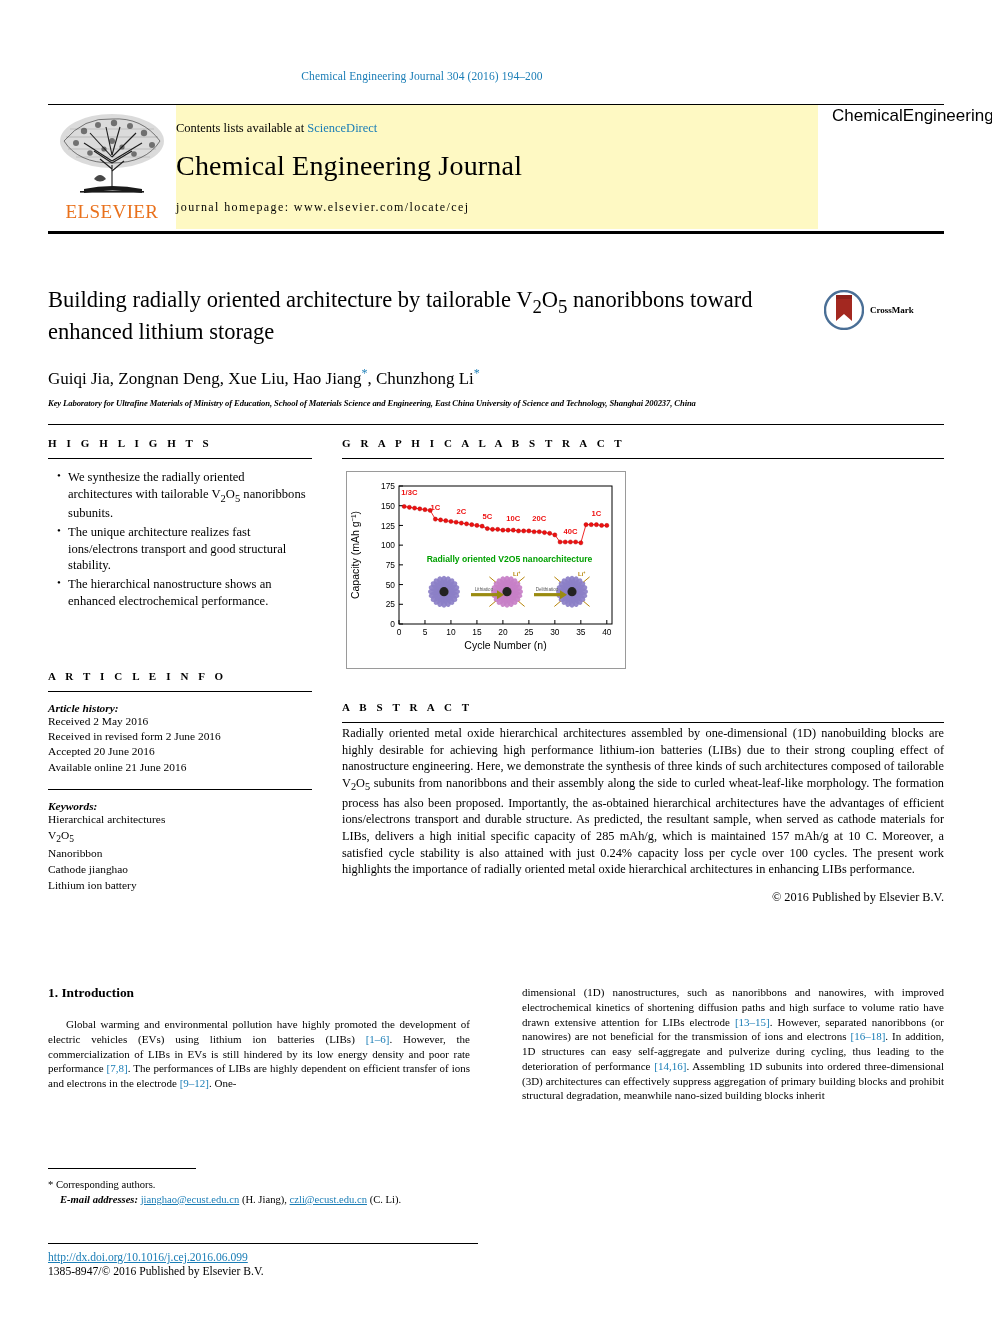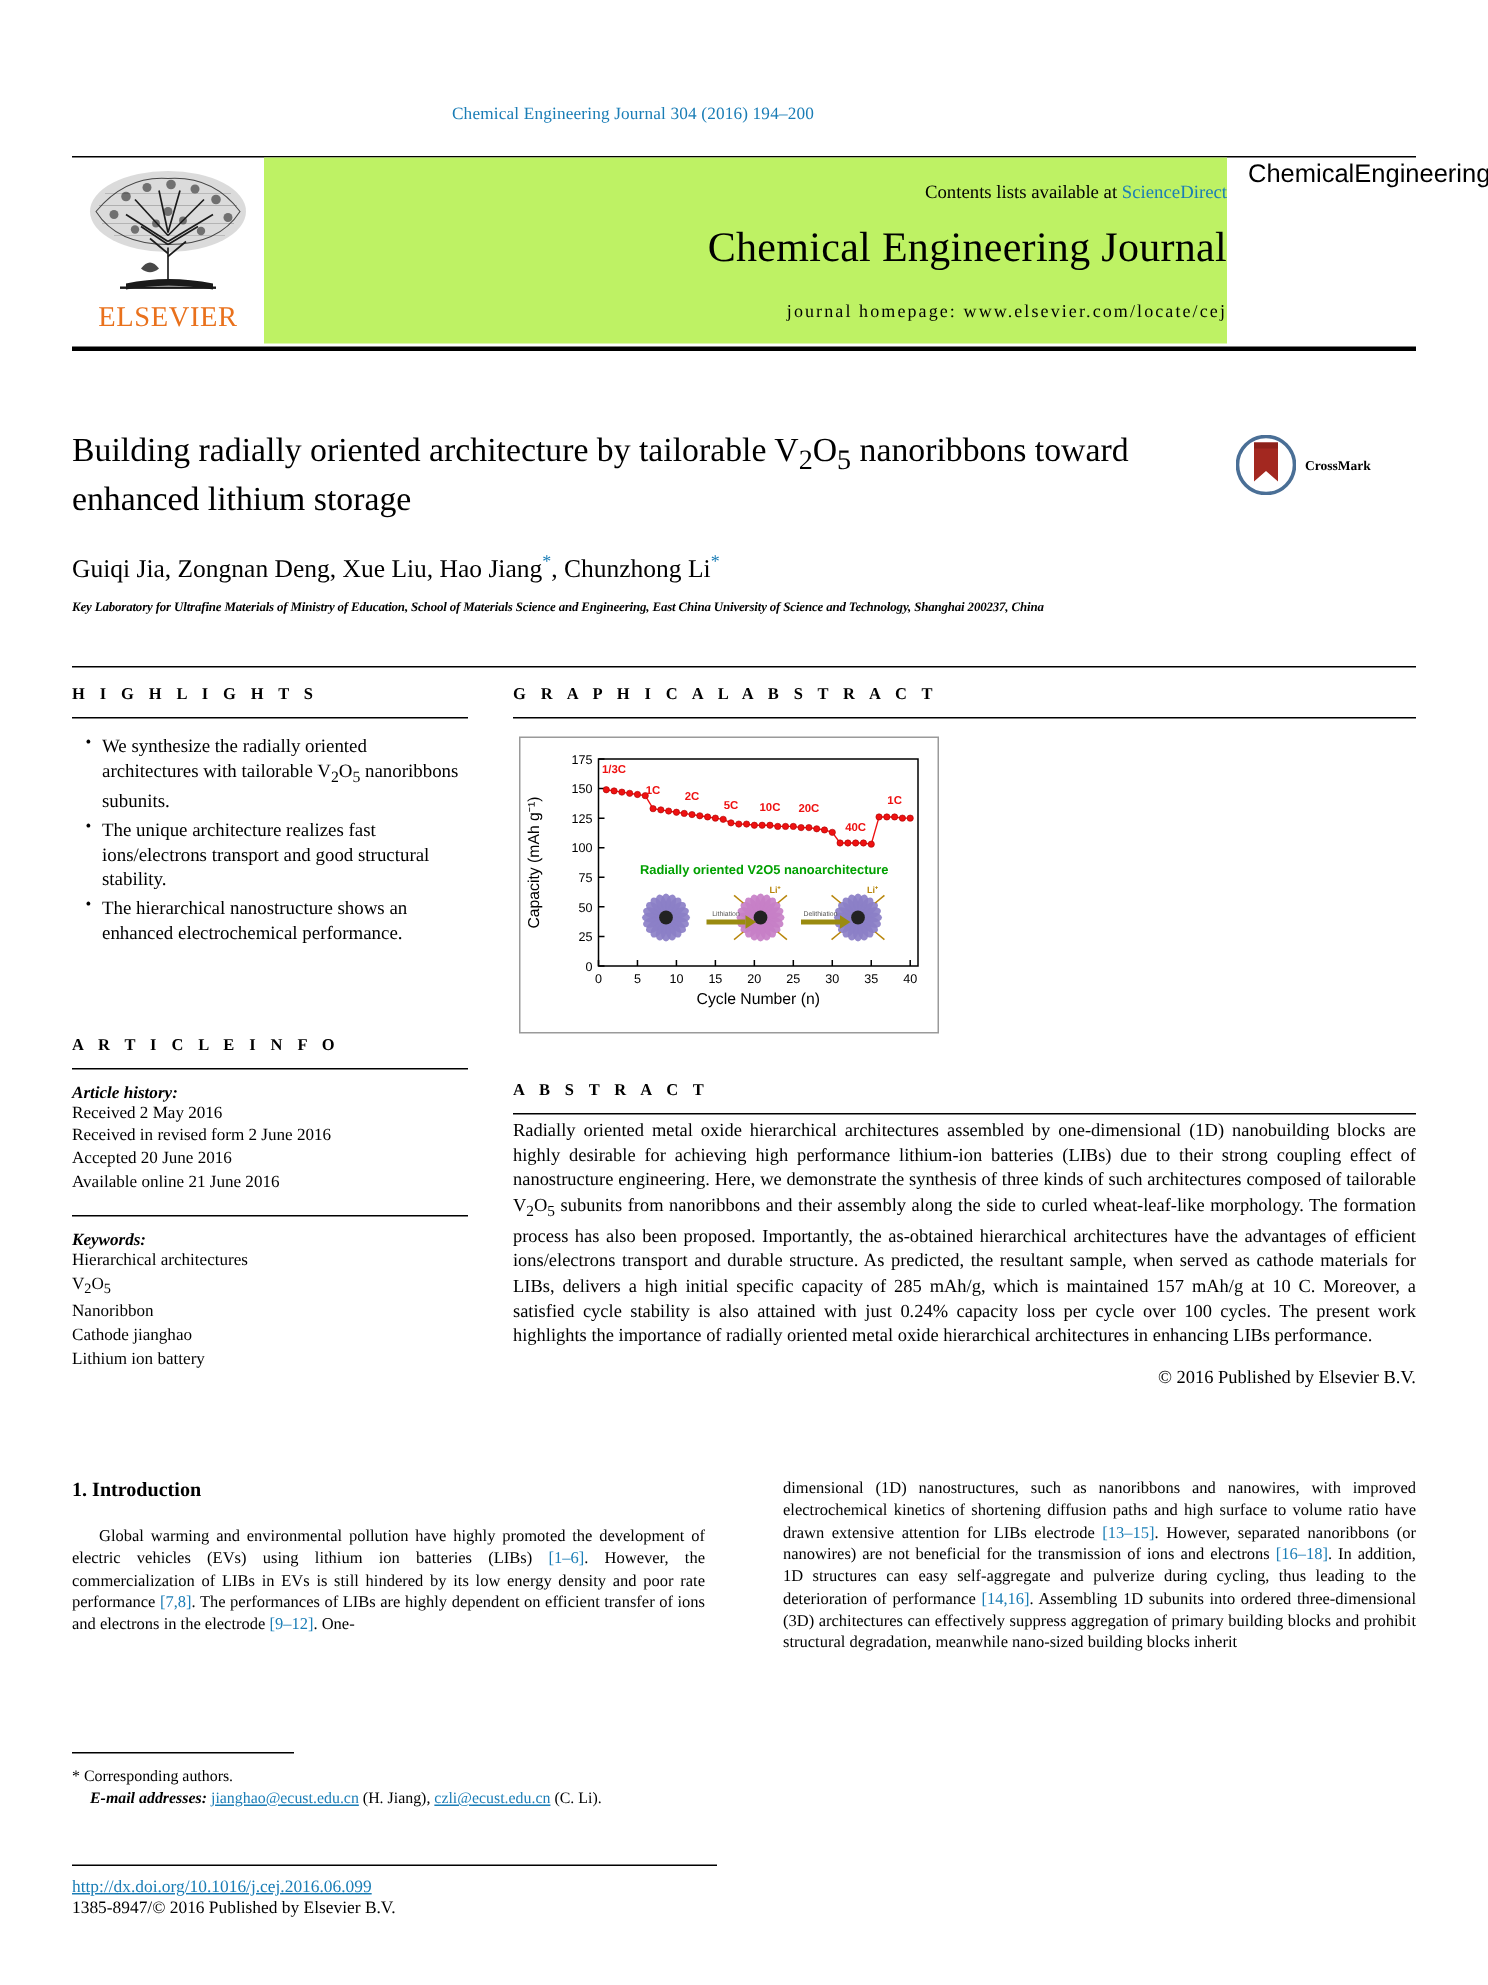--- a/index.html
+++ b/index.html
@@ -24,22 +24,22 @@
   .masthead { position:absolute; left:48px; top:104px; width:896px; }
   .mast-rule-top { border-top:1.6px solid #000; width:896px; }
   .mast-body { display:flex; align-items:stretch; height:124px; }
   .elsevier-logo { width:128px; flex:0 0 128px; position:relative; padding-top:4px;}
   .tree { width:116px; height:92px; margin:2px auto 0 auto; display:block; }
   .elsevier-word {
     text-align:center; color:#E9711C; font-family:"Liberation Serif",serif;
     font-size:19px; letter-spacing:.4px; margin-top:-2px; font-weight:400;
   }
   .mast-center {
-    flex:1 1 auto; background:#bef264; position:relative;
-    display:flex; flex-direction:column; justify-content:center; align-items:flex-end;
+    flex:1 1 auto; background:#fef9c3; position:relative;
+    display:flex; flex-direction:column; justify-content:center; align-items:flex-start;
   }
   .contents-line { font-size:12.5px; margin-top:2px; }
   .contents-line .sd { color:#1a7db6; }
   .journal-title {
     font-size:28px; font-family:"Liberation Serif",serif;
     margin:14px 0 18px 0; letter-spacing:.2px;
   }
   .homepage { font-size:12px; letter-spacing:1.4px; }
   .mast-right {
     width:126px; flex:0 0 126px; padding-left:14px; box-sizing:border-box;
@@ -58,21 +58,21 @@
     position:absolute; right:16px; top:2px; width:104px; height:44px;
     display:flex; align-items:center; gap:6px;
   }
   .cm-badge { width:40px; height:40px; position:relative; }
   .cm-text { font-size:9px; font-weight:bold; font-family:"Liberation Serif",serif; }
   .authors { font-size:17px; margin-top:20px; font-family:"Liberation Serif",serif; }
   .authors sup { color:#1a7db6; font-size:12px; }
   .affil { font-size:8.6px; font-style:italic; margin-top:9px; font-weight:bold; letter-spacing:-.1px;}
 
   
-  .band { position:absolute; left:48px; top:444px; width:896px; }
+  .band { position:absolute; left:48px; top:424px; width:896px; }
   .band-rule { border-top:.9px solid #000; }
   .cols { display:flex; }
   .col-left { width:264px; flex:0 0 264px; }
   .col-right { flex:1 1 auto; padding-left:30px; }
   .sec-head {
     font-size:11px; font-weight:bold; letter-spacing:3.6px;
     font-family:"Liberation Serif",serif; padding:12px 0 9px 0;
   }
   .sec-rule { border-top:.9px solid #000; }
 

